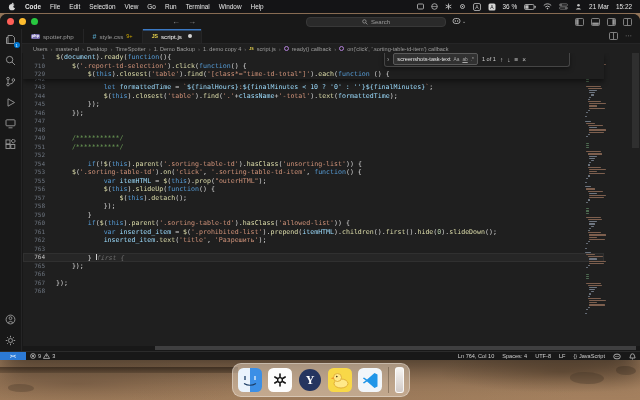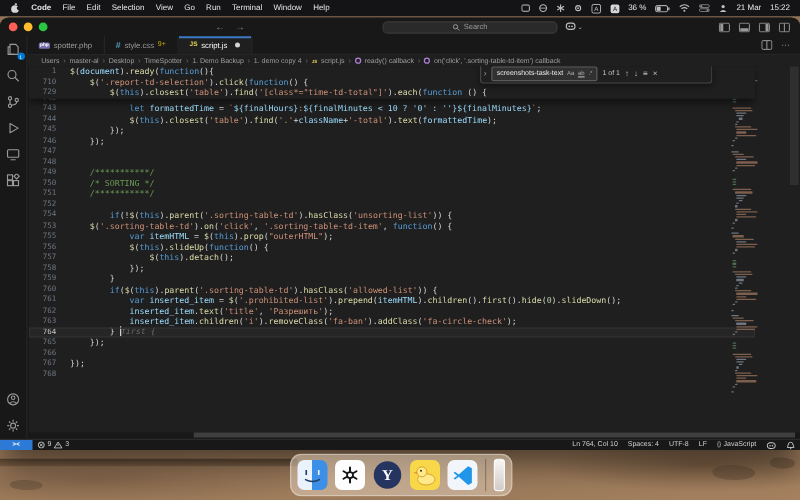--- a/index.html
+++ b/index.html
@@ -402,24 +402,20 @@
           </div>
           <div class="row">
             <span class="ln">748</span>
             <span class="lc"></span>
           </div>
           <div class="row">
             <span class="ln">749</span>
             <span class="lc">    <span class="tc">/***********/</span></span>
           </div>
           <div class="row">
-            <span class="ln">750</span>
-            <span class="lc">    <span class="tc">/* SORTING */</span></span>
-          </div>
-          <div class="row">
             <span class="ln">751</span>
             <span class="lc">    <span class="tc">/***********/</span></span>
           </div>
           <div class="row">
             <span class="ln">752</span>
             <span class="lc"></span>
           </div>
           <div class="row">
             <span class="ln">754</span>
             <span class="lc">        <span class="tk">if</span>(!<span class="tf">$</span>(<span class="tk">this</span>).<span class="tf">parent</span>(<span class="ts">'.sorting-table-td'</span>).<span class="tf">hasClass</span>(<span class="ts">'unsorting-list'</span>)) {</span>
@@ -455,21 +451,20 @@
           <div class="row">
             <span class="ln">761</span>
             <span class="lc">            <span class="tk">var</span> <span class="tv">inserted_item</span> = <span class="tf">$</span>(<span class="ts">'.prohibited-list'</span>).<span class="tf">prepend</span>(<span class="tv">itemHTML</span>).<span class="tf">children</span>().<span class="tf">first</span>().<span class="tf">hide</span>(<span class="tn">0</span>).<span class="tf">slideDown</span>();</span>
           </div>
           <div class="row">
             <span class="ln">762</span>
             <span class="lc">            <span class="tv">inserted_item</span>.<span class="tf">text</span>(<span class="ts">'title'</span>, <span class="ts">'Разрешить'</span>);</span>
           </div>
           <div class="row">
             <span class="ln">763</span>
-            <span class="lc">            <span class="tv">inserted_item</span>.<span class="tf">children</span>(<span class="ts">'i'</span>).<span class="tf">removeClass</span>(<span class="ts">'fa-ban'</span>).<span class="tf">addClass</span>(<span class="ts">'fa-circle-check'</span>);</span>
           </div>
           <div class="row active">
             <span class="ln">764</span>
             <span class="lc">        } <span class="cursor"></span><span class="ghost">first {</span></span>
           </div>
           <div class="row">
             <span class="ln">765</span>
             <span class="lc">    });</span>
           </div>
           <div class="row">

